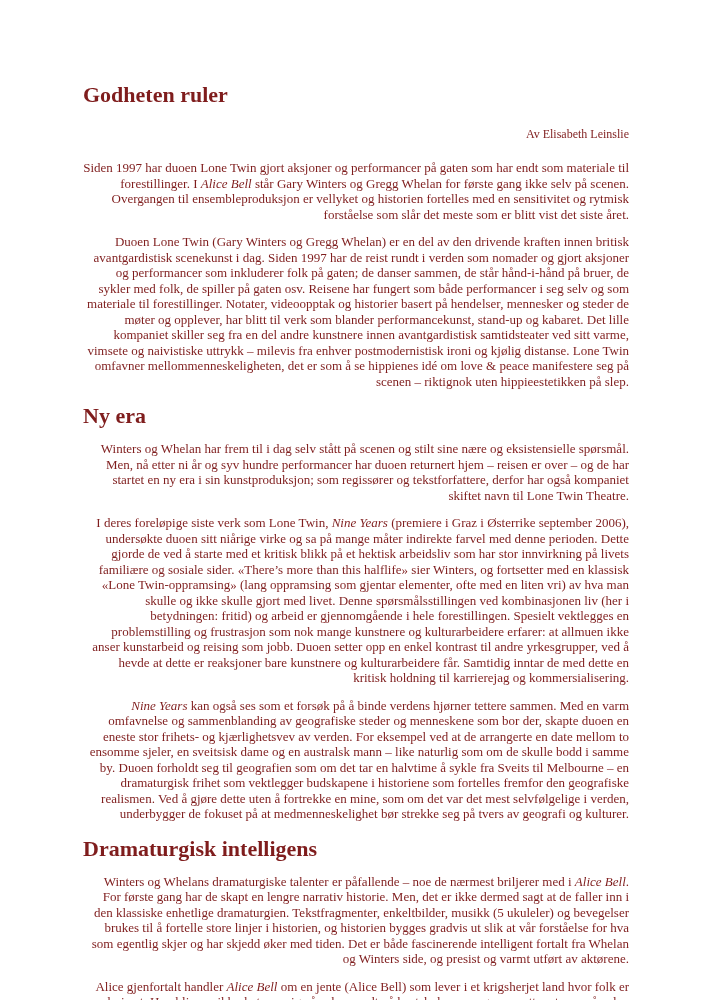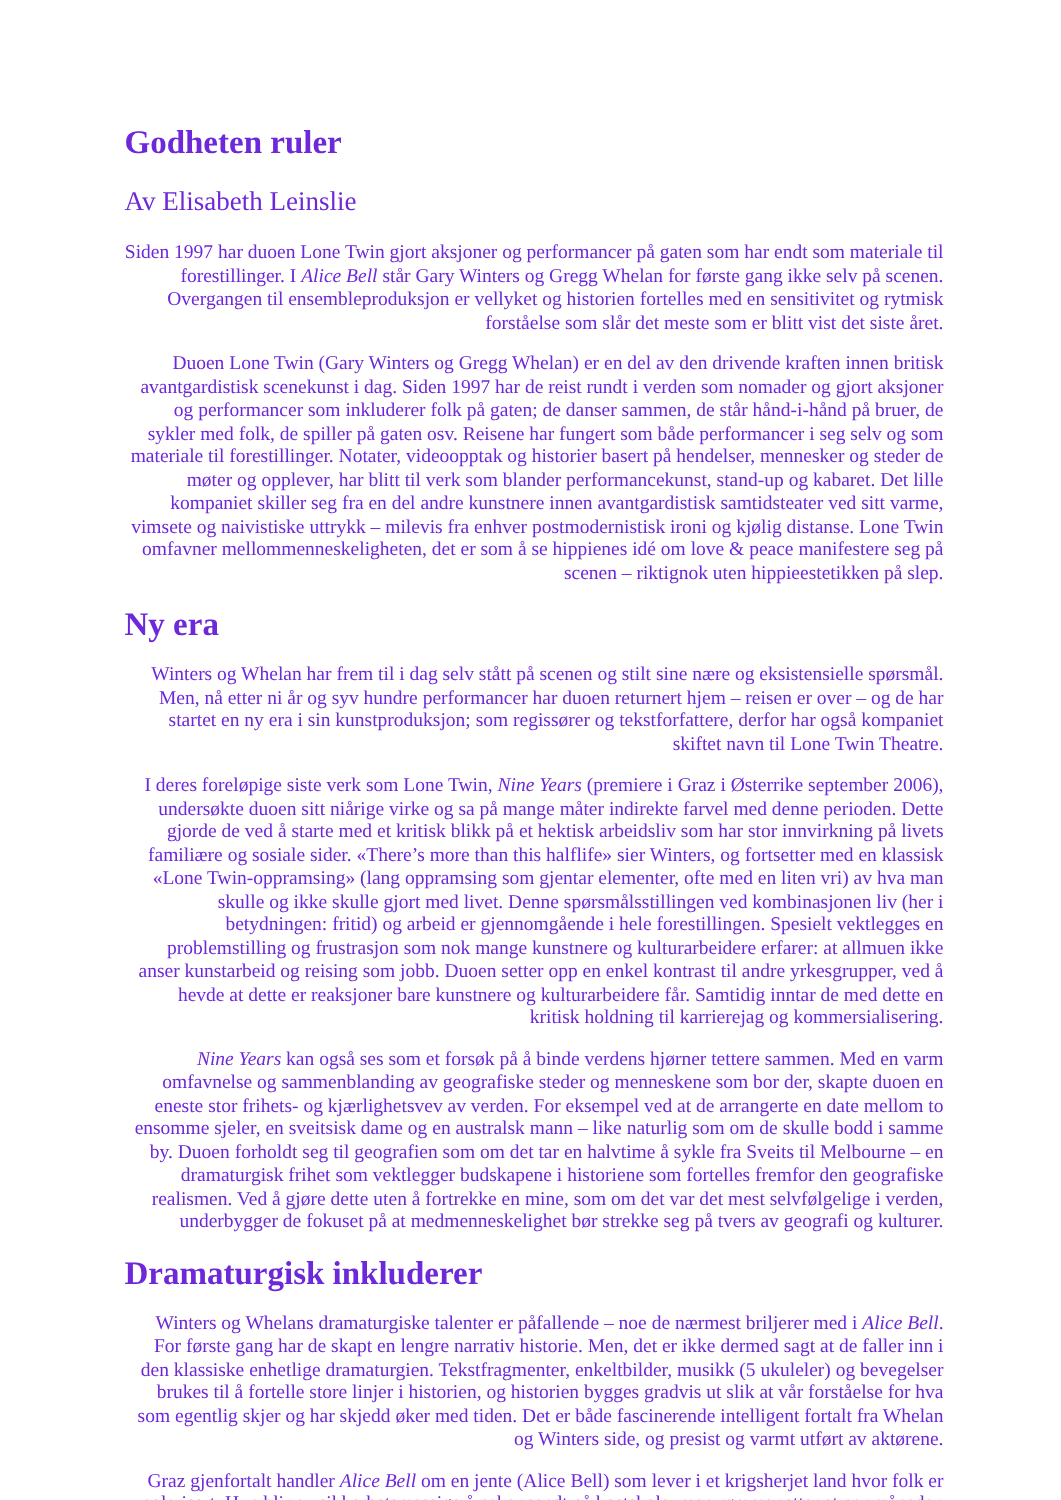--- a/index.html
+++ b/index.html
@@ -8,33 +8,34 @@
     background: #ffffff;
   }
   .page {
     position: relative;
     width: 707px;
     height: 1000px;
     background: #ffffff;
     box-sizing: border-box;
     padding: 82px 78px 0 83px;
     font-family: "Liberation Serif", "DejaVu Serif", serif;
-    color: #6d28d9;
+    color: #7f1d1d;
     overflow: hidden;
   }
   h1.title {
     font-size: 22px;
     line-height: 26px;
     font-weight: bold;
     margin: 0 0 19px 0;
   }
   p.byline {
-    font-size: 18px;
+    font-size: 12px;
     line-height: 15px;
     margin: 16px 0 18px 0;
+    text-align: right;
   }
   p.body {
     font-size: 13px;
     line-height: 15.5px;
     margin: 0 0 12px 0;
     white-space: pre-wrap;
     text-align: right;
   }
   h2.section-heading {
     font-size: 22px;
@@ -65,18 +66,18 @@
   </section>
 
   <section>
     <h2 class="section-heading">Ny era</h2>
     <p class="body"><span>Winters og Whelan har frem til i dag selv stått på scenen og stilt sine nære og eksistensielle spørsmål. Men, nå etter ni år og syv hundre performancer har duoen returnert hjem – reisen er over – og de har startet en ny era i sin kunstproduksjon; som regissører og tekstforfattere, derfor har også kompaniet skiftet navn til Lone Twin Theatre.</span></p>
     <p class="body"><span>I deres foreløpige siste verk som Lone Twin, </span><em>Nine Years</em><span> (premiere i Graz i Østerrike september 2006), undersøkte duoen sitt niårige virke og sa på mange måter indirekte farvel med denne perioden. Dette gjorde de ved å starte med et kritisk blikk på et hektisk arbeidsliv som har stor innvirkning på livets familiære og sosiale sider. «There’s more than this halflife» sier Winters, og fortsetter med en klassisk «Lone Twin-oppramsing» (lang oppramsing som gjentar elementer, ofte med en liten vri) av hva man skulle og ikke skulle gjort med livet. Denne spørsmålsstillingen ved kombinasjonen liv (her i betydningen: fritid) og arbeid er gjennomgående i hele forestillingen. Spesielt vektlegges en problemstilling og frustrasjon som nok mange kunstnere og kulturarbeidere erfarer: at allmuen ikke anser kunstarbeid og reising som jobb. Duoen setter opp en enkel kontrast til andre yrkesgrupper, ved å hevde at dette er reaksjoner bare kunstnere og kulturarbeidere får. Samtidig inntar de med dette en kritisk holdning til karrierejag og kommersialisering.</span></p>
     <p class="body"><span> </span><em>Nine Years</em><span> kan også ses som et forsøk på å binde verdens hjørner tettere sammen. Med en varm omfavnelse og sammenblanding av geografiske steder og menneskene som bor der, skapte duoen en eneste stor frihets- og kjærlighetsvev av verden. For eksempel ved at de arrangerte en date mellom to ensomme sjeler, en sveitsisk dame og en australsk mann – like naturlig som om de skulle bodd i samme by. Duoen forholdt seg til geografien som om det tar en halvtime å sykle fra Sveits til Melbourne – en dramaturgisk frihet som vektlegger budskapene i historiene som fortelles fremfor den geografiske realismen. Ved å gjøre dette uten å fortrekke en mine, som om det var det mest selvfølgelige i verden, underbygger de fokuset på at medmenneskelighet bør strekke seg på tvers av geografi og kulturer.</span></p>
   </section>
 
   <section>
-    <h2 class="section-heading">Dramaturgisk inkluderer</h2>
+    <h2 class="section-heading">Dramaturgisk intelligens</h2>
     <p class="body"><span>Winters og Whelans dramaturgiske talenter er påfallende – noe de nærmest briljerer med i </span><em>Alice Bell</em><span>. For første gang har de skapt en lengre narrativ historie. Men, det er ikke dermed sagt at de faller inn i den klassiske enhetlige dramaturgien. Tekstfragmenter, enkeltbilder, musikk (5 ukuleler) og bevegelser brukes til å fortelle store linjer i historien, og historien bygges gradvis ut slik at vår forståelse for hva som egentlig skjer og har skjedd øker med tiden. Det er både fascinerende intelligent fortalt fra Whelan og Winters side, og presist og varmt utført av aktørene.</span></p>
-    <p class="body"><span>Graz gjenfortalt handler </span><em>Alice Bell</em><span> om en jente (Alice Bell) som lever i et krigsherjet land hvor folk er polarisert. Hun blir av sikkerhetsmessige årsaker sendt på kostskole, men rømmer etter et par måneder. På vei tilbake til</span></p>
+    <p class="body"><span>Alice gjenfortalt handler </span><em>Alice Bell</em><span> om en jente (Alice Bell) som lever i et krigsherjet land hvor folk er polarisert. Hun blir av sikkerhetsmessige årsaker sendt på kostskole, men rømmer etter et par måneder. På vei tilbake til</span></p>
   </section>
 
 </div>
 
 </body></html>

